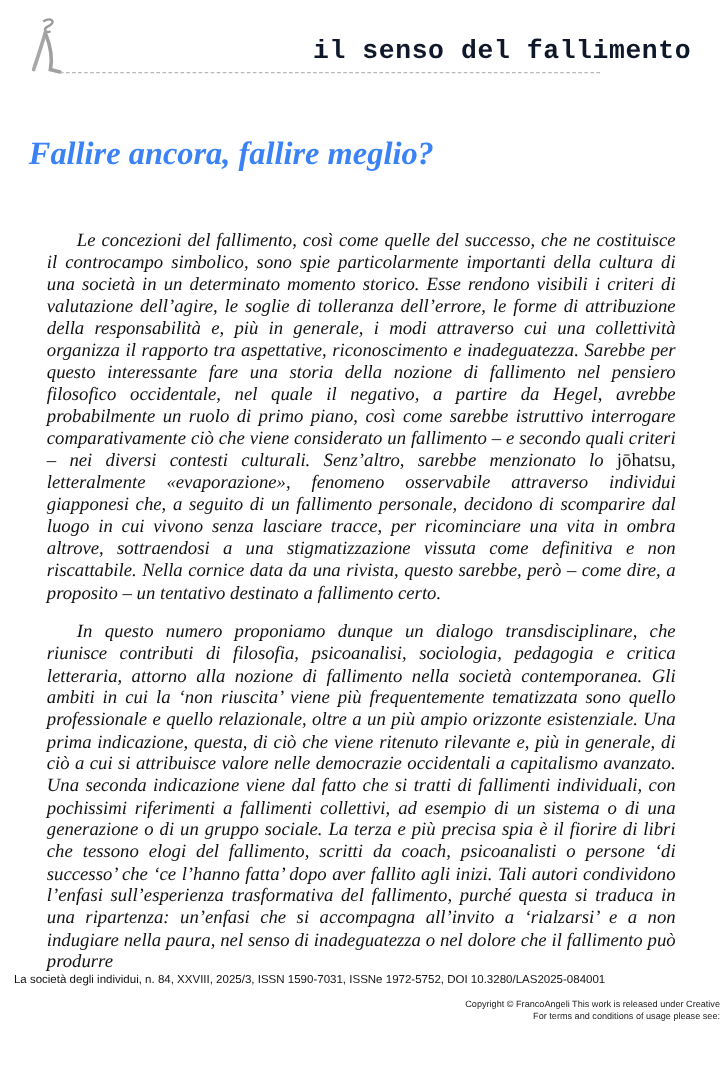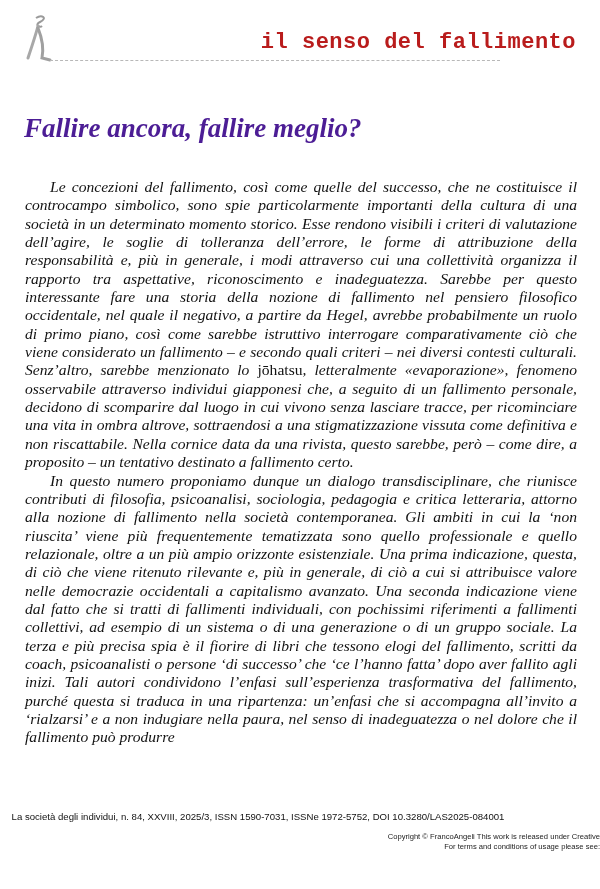--- a/index.html
+++ b/index.html
@@ -9,33 +9,33 @@
     }
     .header { position: absolute; left: 0; top: 0; width: 600px; height: 70px; }
     .logo { position: absolute; left: 22px; top: 14px; width: 36px; height: 50px; }
     .header-rule {
       position: absolute; left: 50px; top: 60px; width: 450px; height: 0;
       border-top: 1px dashed #b8b8b8;
     }
     .header-title {
       position: absolute; right: 24px; top: 30px;
       font-family: "Liberation Mono", monospace; font-weight: bold;
-      font-size: 22px; color: #b91c1c; letter-spacing: 0.5px; text-align: right;
+      font-size: 22px; color: #0f172a; letter-spacing: 0.5px; text-align: right;
     }
     .article-title {
       position: absolute; left: 24px; top: 113px; margin: 0;
       font-family: "Liberation Serif", serif; font-style: italic; font-weight: bold;
-      font-size: 27px; color: #4c1d95;
+      font-size: 27px; color: #3b82f6;
     }
     .body-text {
       position: absolute; left: 25px; top: 178px; width: 552px;
       font-style: italic; font-size: 15.6px; line-height: 18.35px;
       text-align: justify; color: #111;
     }
-    .body-text p { margin: 0; text-indent: 25px; }
+    .body-text p { margin: 14px; text-indent: 25px; }
     .body-text .upright { font-style: normal; }
     .footer-cite {
       position: absolute; left: 0; top: 811px; width: 516px; text-align: center;
       font-family: "Liberation Sans", sans-serif; font-size: 9.6px; color: #111;
     }
     .footer-license {
       position: absolute; left: 0; top: 832px; width: 600px; text-align: right;
       font-family: "Liberation Sans", sans-serif; font-size: 7.6px; line-height: 9.6px; color: #222;
     }
     .footer-license div { margin: 0; }

